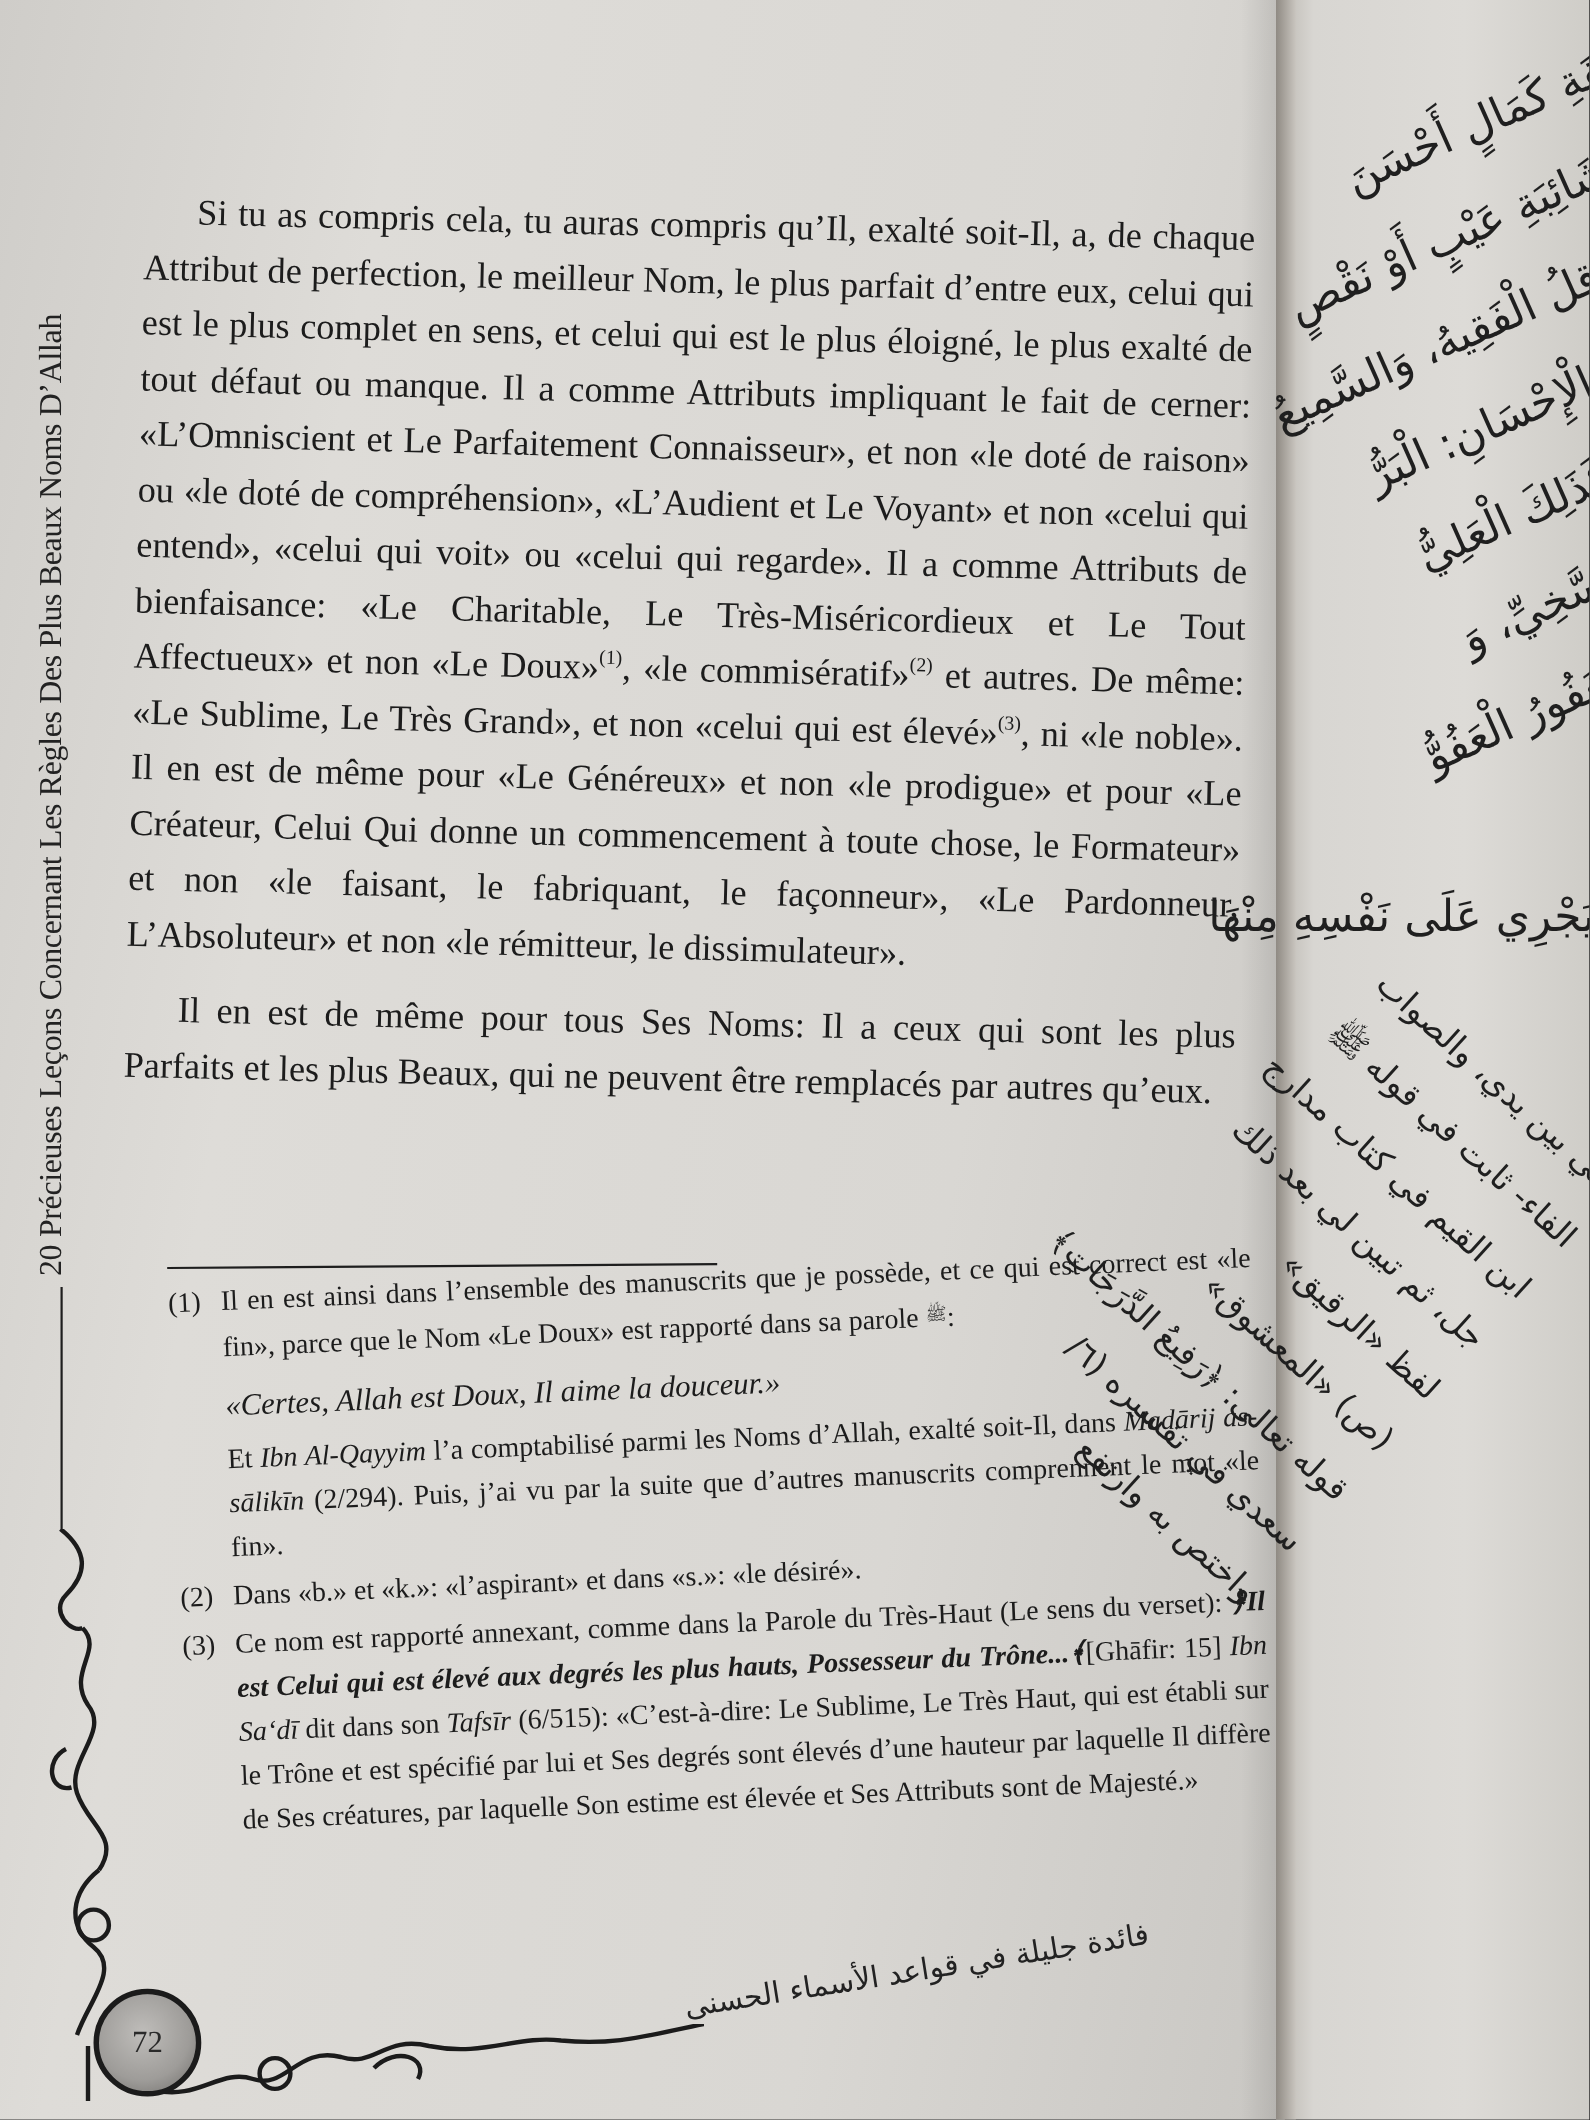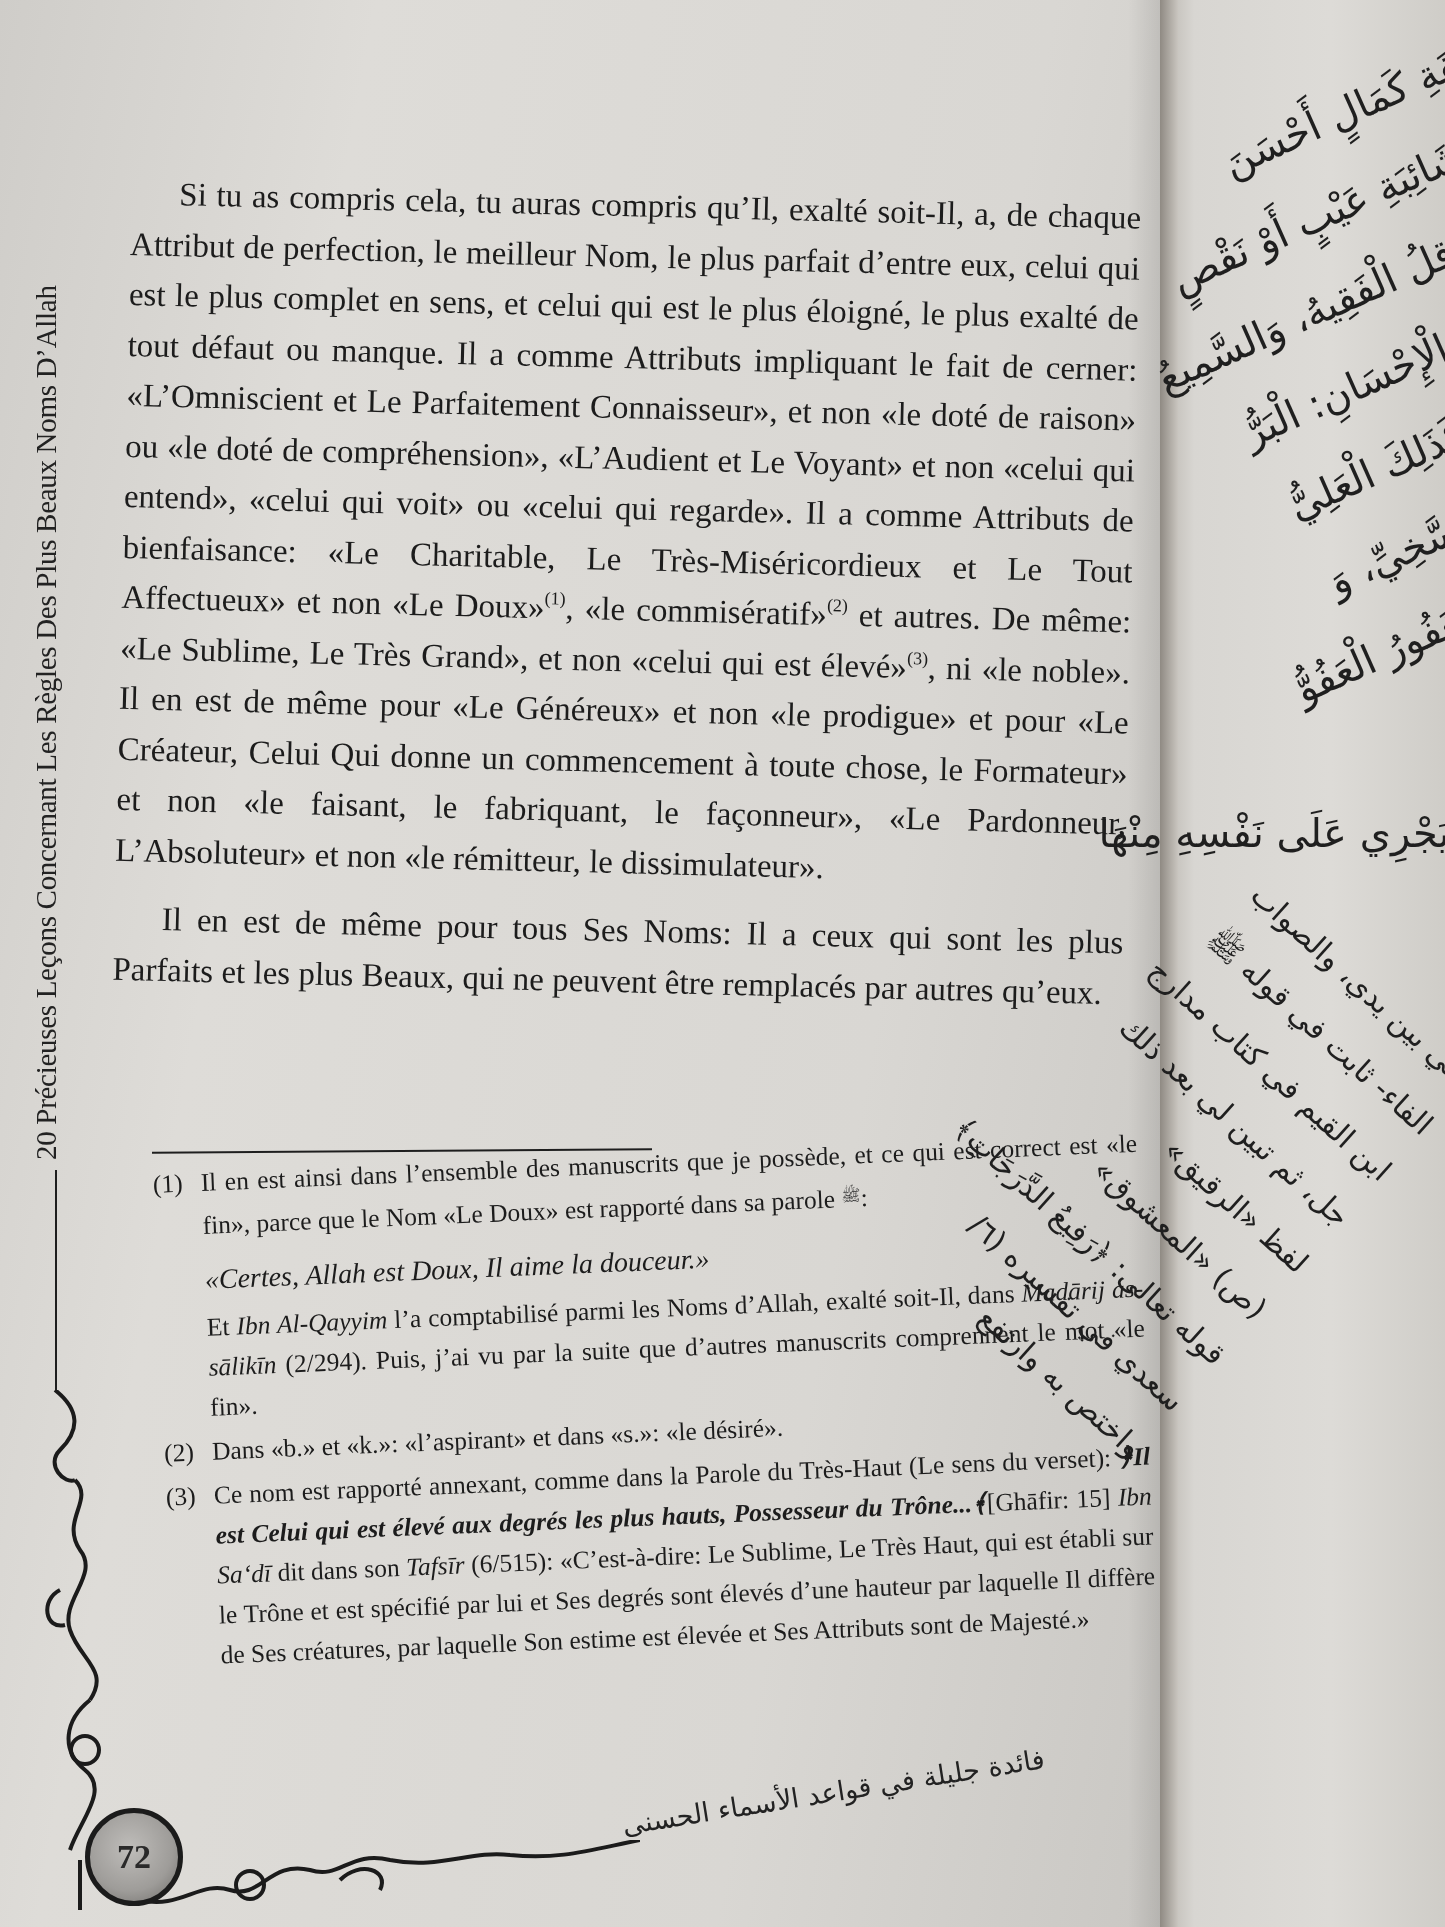--- a/index.html
+++ b/index.html
@@ -64,21 +64,21 @@
   .fn b.verse { font-weight: bold; font-style: italic; }
   .honorific { display: inline-block; font-size: 16px; vertical-align: 6px; color: #333; }
   
   .ornament-left { position: absolute; left: 40px; top: 1390px; width: 120px; height: 520px; }
   .ornament-bottom { position: absolute; left: 140px; top: 1840px; width: 500px; height: 80px; }
   .page-number {
     position: absolute; left: 85px; top: 1808px; width: 98px; height: 98px; border-radius: 50%;
     background: radial-gradient(circle at 45% 40%, #bfbdba 0%, #9e9c99 60%, #6d6b68 100%);
     border: 5px solid #1b1b1b; box-sizing: border-box;
     display: flex; align-items: center; justify-content: center;
-    font-size: 34px; color: #2a2a2a; font-weight: bold;
+    font-size: 28px; color: #2a2a2a;
   }
   .footer-arabic {
     position: absolute; left: 620px; top: 1810px;
     font-family: "DejaVu Sans", sans-serif; font-size: 27px; direction: rtl; color: #222;
     transform: rotate(-9deg); transform-origin: left top; white-space: nowrap;
   }
   
   .ar-block {
     position: absolute; direction: rtl; text-align: right; white-space: nowrap;
     font-family: "DejaVu Sans", sans-serif; color: #1f1f1f;

